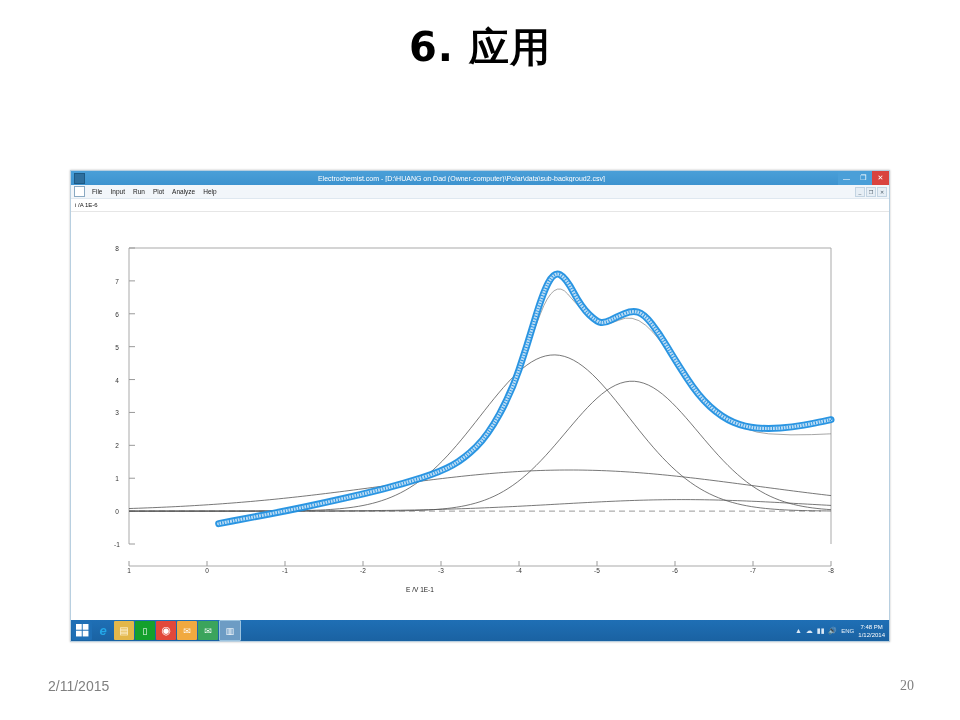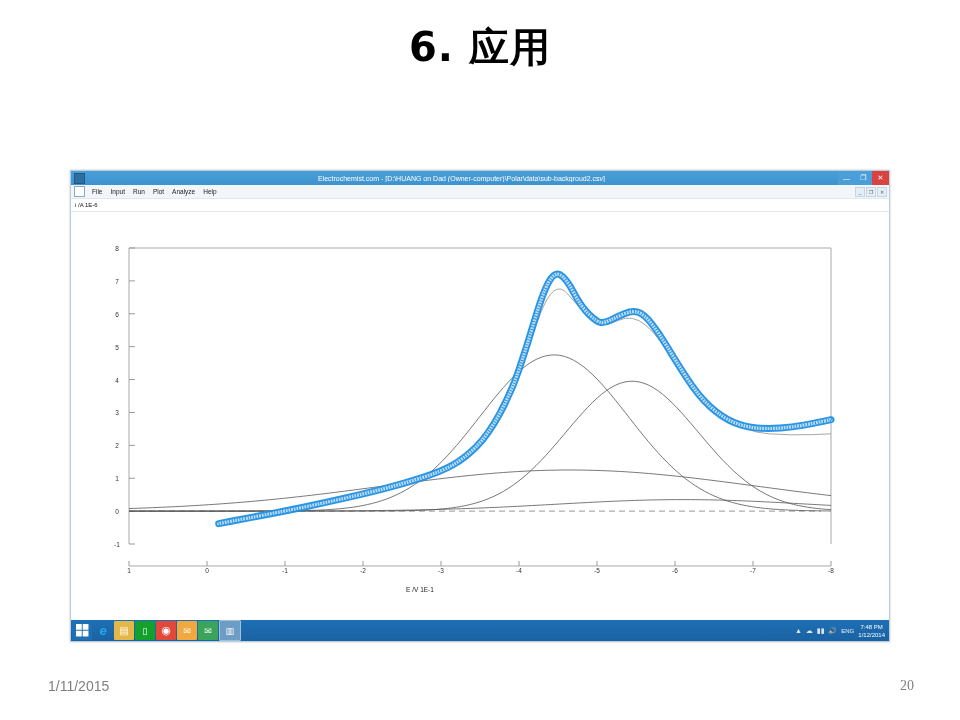--- a/index.html
+++ b/index.html
@@ -218,15 +218,15 @@
         <span class="tray-ico">🔊</span>
         <span id="tray-lang">ENG</span>
         <span id="tray-clock">
           <span>7:48 PM</span><br>
           <span>1/12/2014</span>
         </span>
       </div>
     </div>
   </div>
 
-  <div id="footer-date">1/11/2015</div>
+  <div id="footer-date">2/11/2015</div>
   <div id="footer-page">20</div>
 </div>
 
 </body></html>

